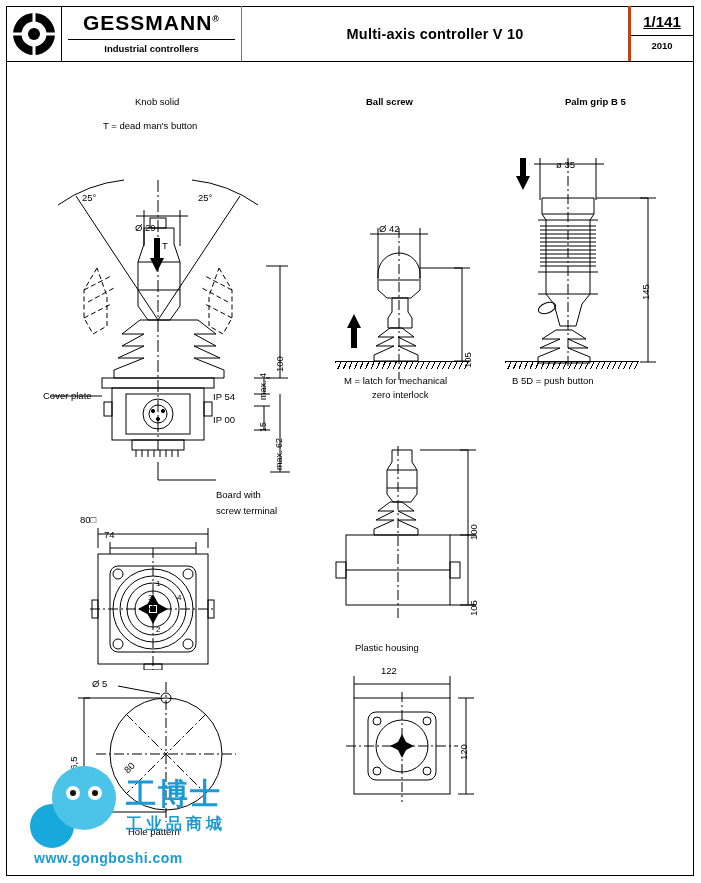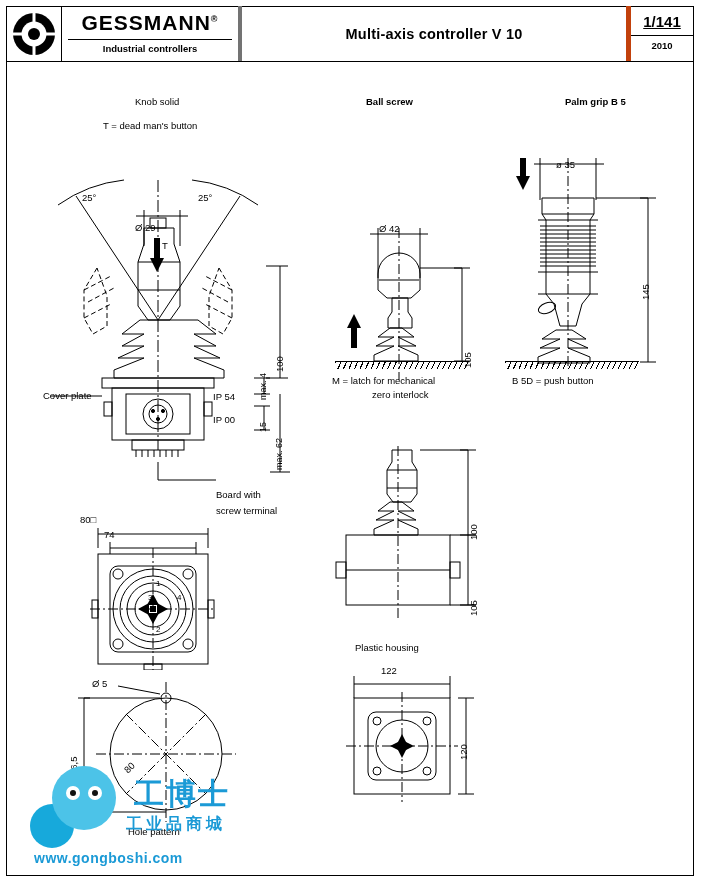--- a/index.html
+++ b/index.html
@@ -8,26 +8,26 @@
     font-family:"Liberation Sans", sans-serif;
     color:#000;
     -webkit-font-smoothing:antialiased;
   }
   .page{position:relative;width:701px;height:883px;overflow:hidden;}
   .frame{position:absolute;left:6px;top:6px;width:688px;height:870px;border:1px solid #000;box-sizing:border-box;}
 
   
   .hdr{position:absolute;left:6px;top:6px;width:688px;height:56px;border-bottom:1px solid #000;box-sizing:border-box;}
   .hdr .logo-cell{position:absolute;left:0;top:0;width:56px;height:55px;border-right:1px solid #000;box-sizing:border-box;display:flex;align-items:center;justify-content:center;}
-  .hdr .brand-cell{position:absolute;left:56px;top:0;width:180px;height:55px;border-right:4px solid #737373;box-sizing:border-box;}
+  .hdr .brand-cell{position:absolute;left:56px;top:0;width:180px;height:55px;border-right:1px solid #737373;box-sizing:border-box;}
   .hdr .brand{font-size:21px;font-weight:bold;letter-spacing:1.0px;text-align:center;margin-top:5px;}
   .hdr .brand sup{font-size:9px;vertical-align:super;font-weight:bold;}
   .hdr .brand-rule{border-top:1px solid #000;margin:4px 6px 3px 6px;}
   .hdr .brand-sub{font-size:9.5px;text-align:center;font-weight:bold;}
-  .hdr .title-cell{position:absolute;left:236px;top:0;width:389px;height:55px;border-right:5px solid #c2410c;box-sizing:border-box;display:flex;align-items:center;justify-content:center;}
+  .hdr .title-cell{position:absolute;left:236px;top:0;width:389px;height:55px;border-right:3px solid #c2410c;box-sizing:border-box;display:flex;align-items:center;justify-content:center;}
   .hdr .title{font-size:14.5px;font-weight:bold;letter-spacing:.2px;}
   .hdr .num-cell{position:absolute;left:625px;top:0;width:62px;height:55px;box-sizing:border-box;}
   .hdr .pagenum{font-size:15px;font-weight:bold;text-align:center;margin-top:7px;text-decoration:underline;}
   .hdr .num-rule{border-top:1px solid #000;margin:5px 0 0 0;}
   .hdr .year{font-size:9.5px;font-weight:bold;text-align:center;margin-top:4px;}
 
   
   .t{position:absolute;font-size:9.5px;white-space:nowrap;}
   .tb{position:absolute;font-size:9.5px;font-weight:bold;white-space:nowrap;}
   .tiny{position:absolute;font-size:8px;white-space:nowrap;}
@@ -37,21 +37,21 @@
   .ground{position:absolute;height:7px;
     background:repeating-linear-gradient(115deg,#000 0 1px,transparent 1px 5px);
     border-top:1px solid #000;}
 
   
   .wm{position:absolute;left:18px;top:752px;width:260px;height:120px;}
   .wm .face{position:absolute;left:34px;top:14px;width:64px;height:64px;border-radius:50%;background:#4cc3e8;}
   .wm .face2{position:absolute;left:12px;top:52px;width:44px;height:44px;border-radius:50%;background:#17a9db;}
   .wm .eye{position:absolute;width:14px;height:14px;border-radius:50%;background:#fff;}
   .wm .pupil{position:absolute;width:6px;height:6px;border-radius:50%;background:#111;}
-  .wm .txt-cn{position:absolute;left:108px;top:22px;font-size:30px;font-weight:bold;color:#1b9ad6;letter-spacing:2px;margin-left:8px;}
+  .wm .txt-cn{position:absolute;left:108px;top:22px;font-size:30px;font-weight:bold;color:#1b9ad6;letter-spacing:2px;}
   .wm .txt-cn2{position:absolute;left:108px;top:62px;font-size:16px;font-weight:bold;color:#1b9ad6;letter-spacing:4px;}
   .wm .url{position:absolute;left:16px;top:98px;font-size:14px;font-weight:bold;color:#1b9ad6;letter-spacing:.5px;}
 </style>
 </head>
 <body>
 
 <div class="page">
   <div class="frame"></div>
 
   <div class="hdr">
@@ -256,21 +256,21 @@
       <line x1="24" y1="26" x2="24" y2="140"></line>
       <line x1="18" y1="26" x2="30" y2="26"></line>
       <line x1="18" y1="140" x2="30" y2="140"></line>
       <line x1="24" y1="26" x2="100" y2="26"></line>
       <line x1="24" y1="140" x2="106" y2="140"></line>
     </g>
   </svg>
 
   <div class="t" style="left:379px;top:223px;">Ø 42</div>
   <div class="t vert" style="left:462px;top:368px;">105</div>
-  <div class="t" style="left:332px;top:375px;">M = latch for mechanical</div>
+  <div class="t" style="left:344px;top:375px;">M = latch for mechanical</div>
   <div class="t" style="left:372px;top:389px;">zero interlock</div>
 
   <svg style="position:absolute;left:330px;top:200px;" width="160" height="210">
     <g stroke="#000" fill="none" stroke-width="1">
 
       <line x1="48" y1="28" x2="48" y2="78"></line>
       <line x1="90" y1="28" x2="90" y2="78"></line>
       <line x1="40" y1="34" x2="98" y2="34"></line>
 
       <path d="M48 74 a21 21 0 0 1 42 0 l0 16 l-9 8 l-24 0 l-9 -8 z"></path>

